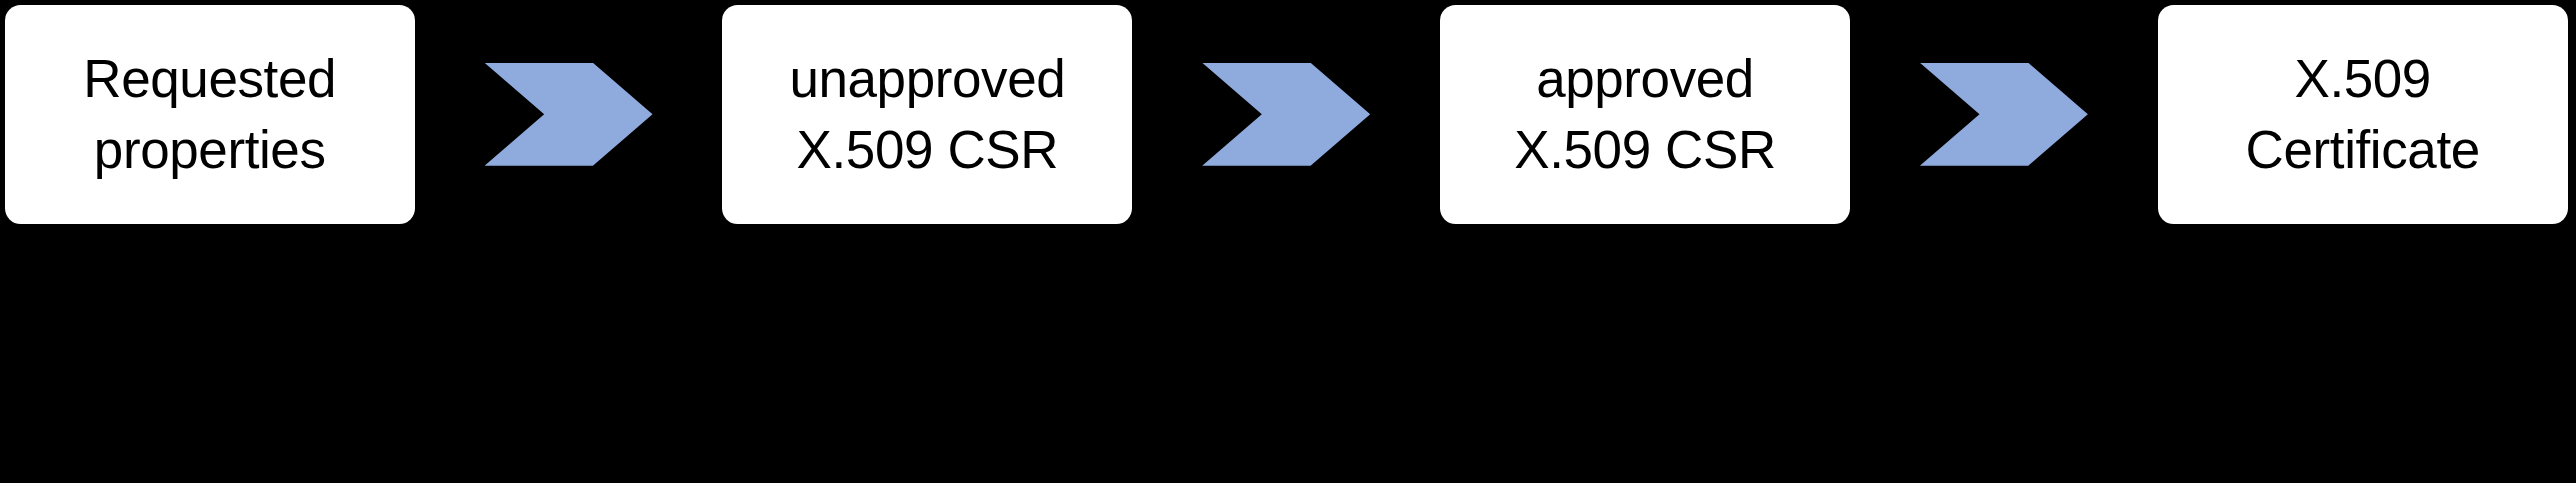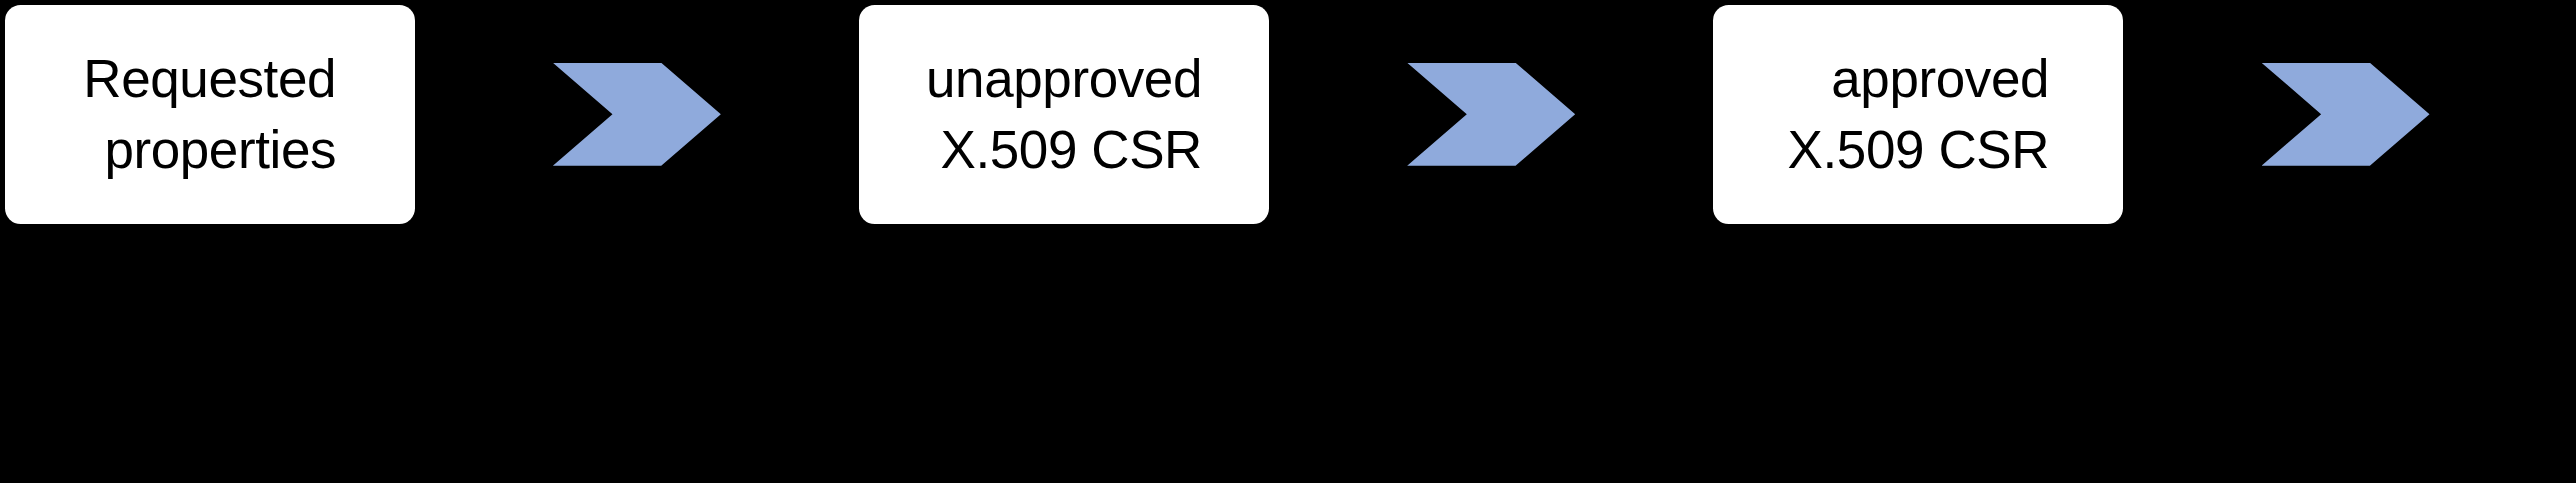--- a/index.html
+++ b/index.html
@@ -29,21 +29,21 @@
     width: 410px;
     height: 219px;
     background: var(--box-fill, #ffffff);
     border-radius: 15.7px;
     display: flex;
     align-items: center;
     justify-content: center;
   }
   .step-label {
     white-space: pre-line;
-    text-align: right;
+    text-align: center;
     font-size: 53px;
     line-height: 1.35;
     color: var(--box-text, #000000);
     letter-spacing: -0.4px;
   }
   .arrow-gap {
     flex: 1 1 auto;
     height: 100%;
     display: flex;
     align-items: center;
@@ -82,16 +82,20 @@
 
     <div class="step-box">
       <span class="step-label">approved
 X.509 CSR</span>
     </div>
 
     <div class="arrow-gap">
       <div class="chevron"></div>
     </div>
 
+    <div class="step-box">
+      <span class="step-label">X.509
+Certificate</span>
+    </div>
 
   </div>
 </div>
 
 
 </body></html>

